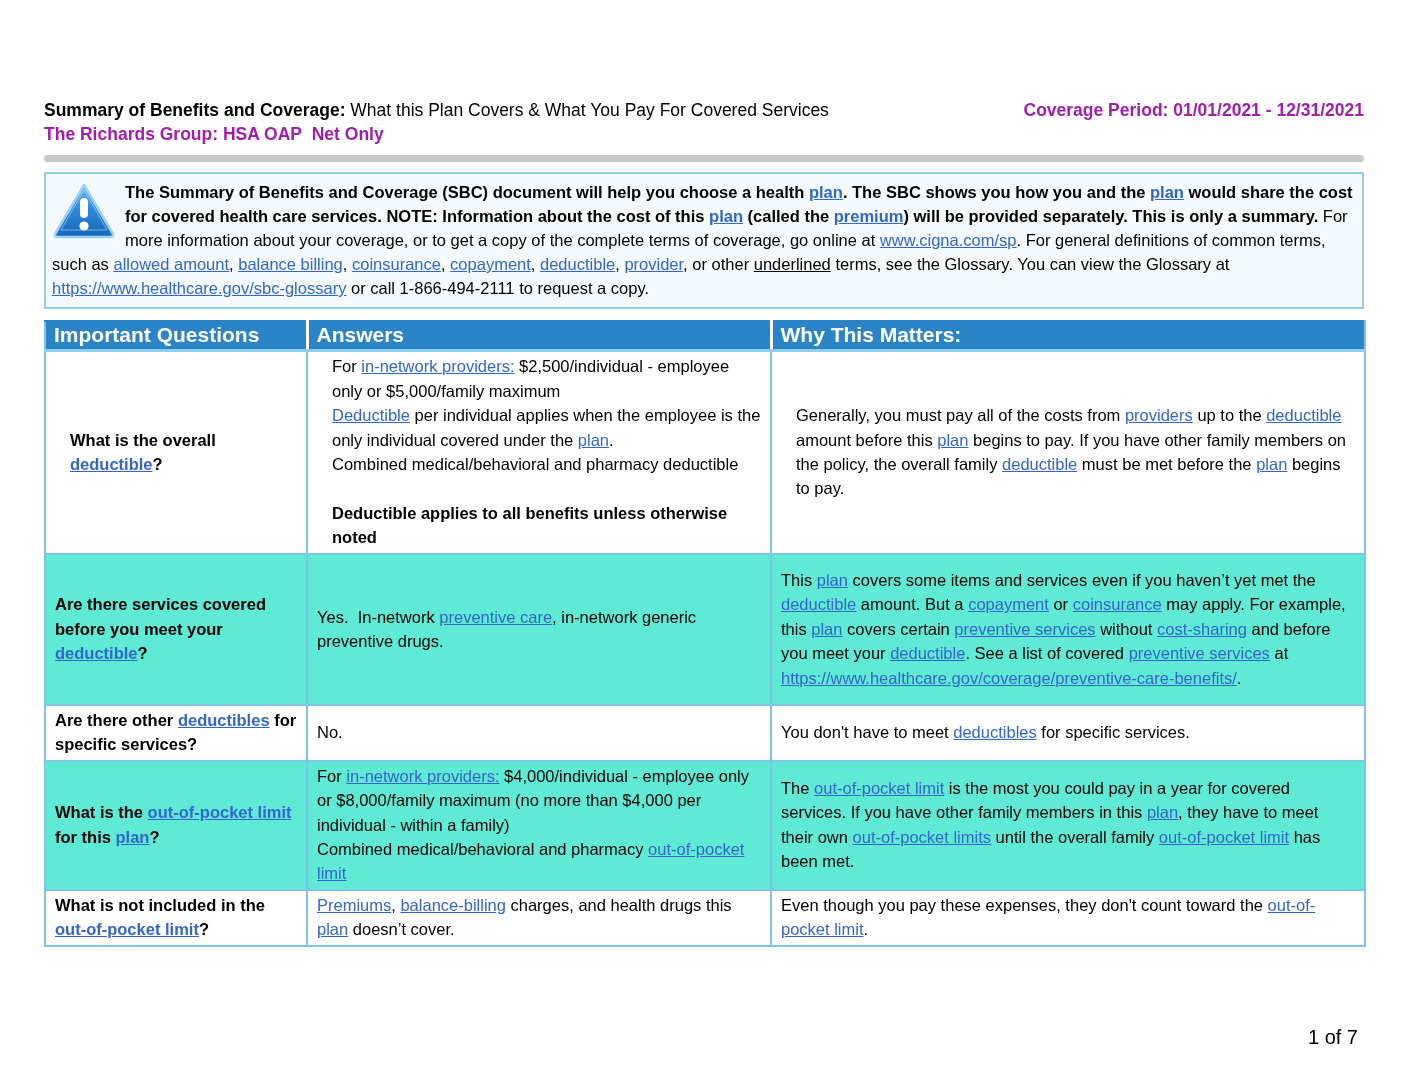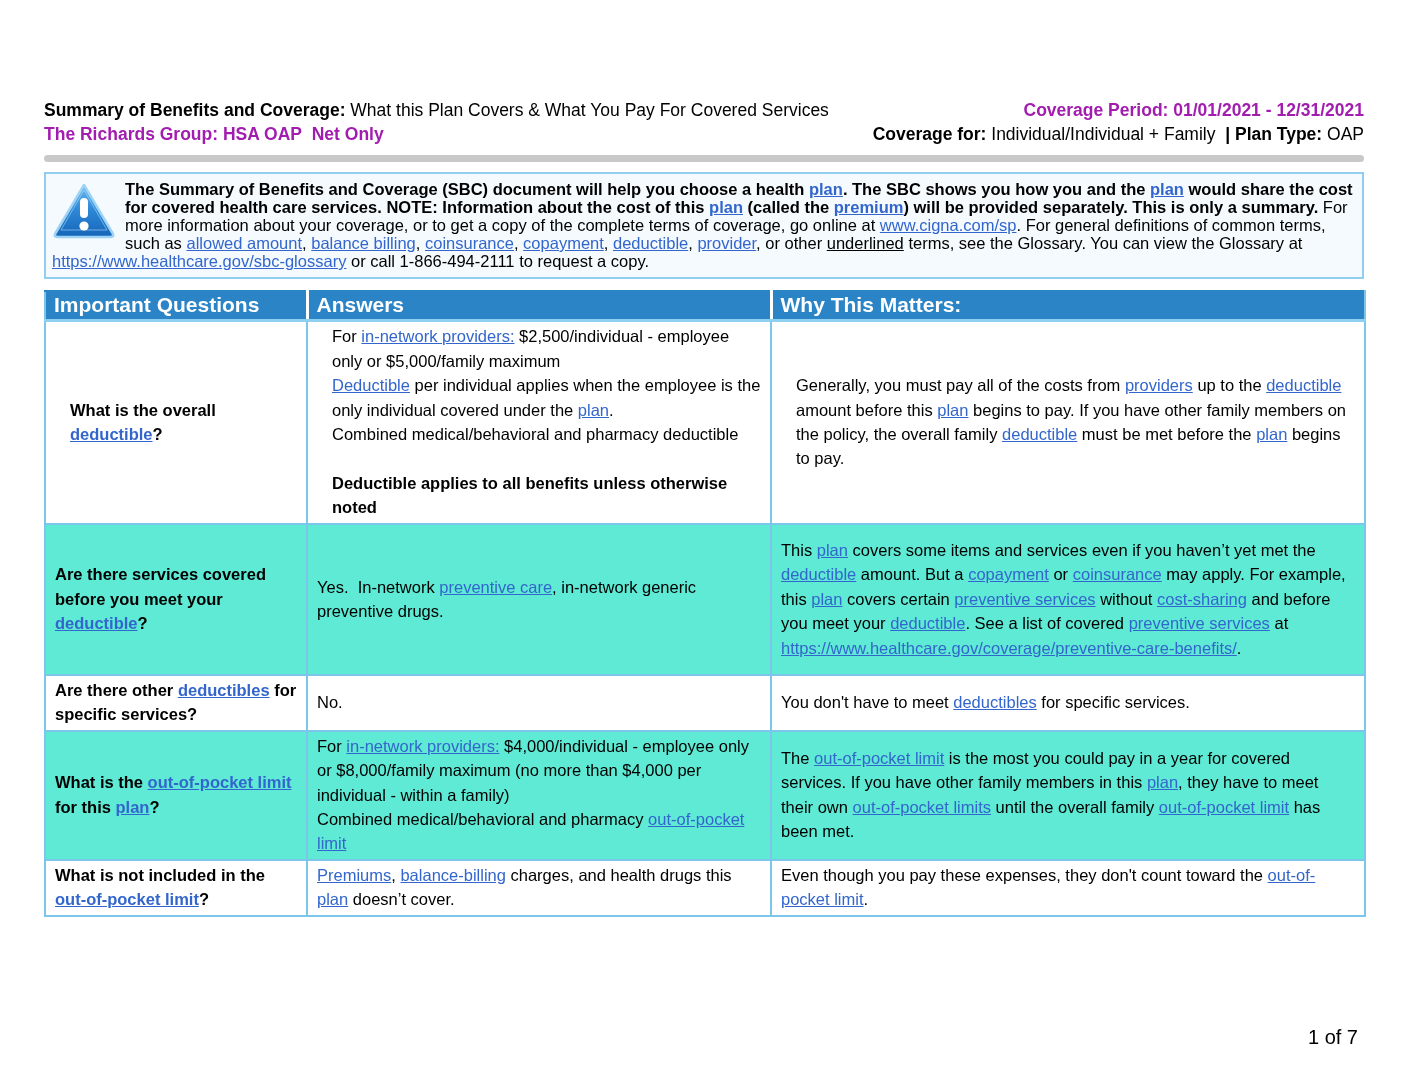--- a/index.html
+++ b/index.html
@@ -6,21 +6,21 @@
   body{width:1408px;height:1088px;overflow:hidden;font-family:"Liberation Sans",sans-serif;color:#000;}
   .page{position:relative;width:1320px;height:1088px;margin:4px auto;padding-top:94px;box-sizing:border-box;}
   .b{font-weight:bold;}
   .blue{color:#a21caf;}
   .doc-header{display:flex;justify-content:space-between;align-items:flex-start;font-size:17.5px;line-height:24px;}
   .h-left{max-width:820px;}
   .h-right{text-align:right;}
   
   .rule{height:7px;background:#c9c9c9;border-radius:4px;margin-top:9px;}
   
-  .notice{margin-top:10px;border:2px solid #92cef0;background:#f4fafe;padding:6px 9px 7px 6px;font-size:16.5px;line-height:18px;box-sizing:border-box;}
+  .notice{margin-top:10px;border:2px solid #92cef0;background:#f4fafe;padding:6px 9px 7px 6px;font-size:16.5px;line-height:24px;box-sizing:border-box;}
   .alert{float:left;width:64px;height:58px;margin:2px 9px 8px 0;}
   .alert svg{width:64px;height:58px;display:block;}
   .notice-text .par{display:inline;}
   
   a.lnk{color:#3366cc;text-decoration:underline;cursor:pointer;}
   a.lnk.b{font-weight:bold;}
   span.u{text-decoration:underline;}
   
   table.sbc-table{border-collapse:collapse;width:100%;margin-top:11px;table-layout:fixed;}
   table.sbc-table col.c1{width:262px;}
@@ -50,23 +50,20 @@
 
   <header class="doc-header">
     <div class="h-left">
       <div>
         <span class="b">Summary of Benefits and Coverage:</span><span> What this Plan Covers &amp; What You Pay For Covered Services</span>
       </div>
       <div class="blue b">The Richards Group: HSA OAP&nbsp; Net Only</div>
     </div>
     <div class="h-right">
       <div class="blue b">Coverage Period: 01/01/2021 - 12/31/2021</div>
-      <div>
-          <div class="par"><span class="b">Coverage for: </span><span>Individual/Individual + Family</span><span class="b">&nbsp; | </span><span class="b">Plan Type: </span><span>OAP</span></div>
-        </div>
     </div>
   </header>
 
   <div class="rule"></div>
 
   <div class="notice">
     <span class="alert">
       <svg viewBox="0 0 64 58" xmlns="http://www.w3.org/2000/svg">
         <defs>
           <linearGradient id="triGrad" x1="0" y1="0" x2="0" y2="1">

